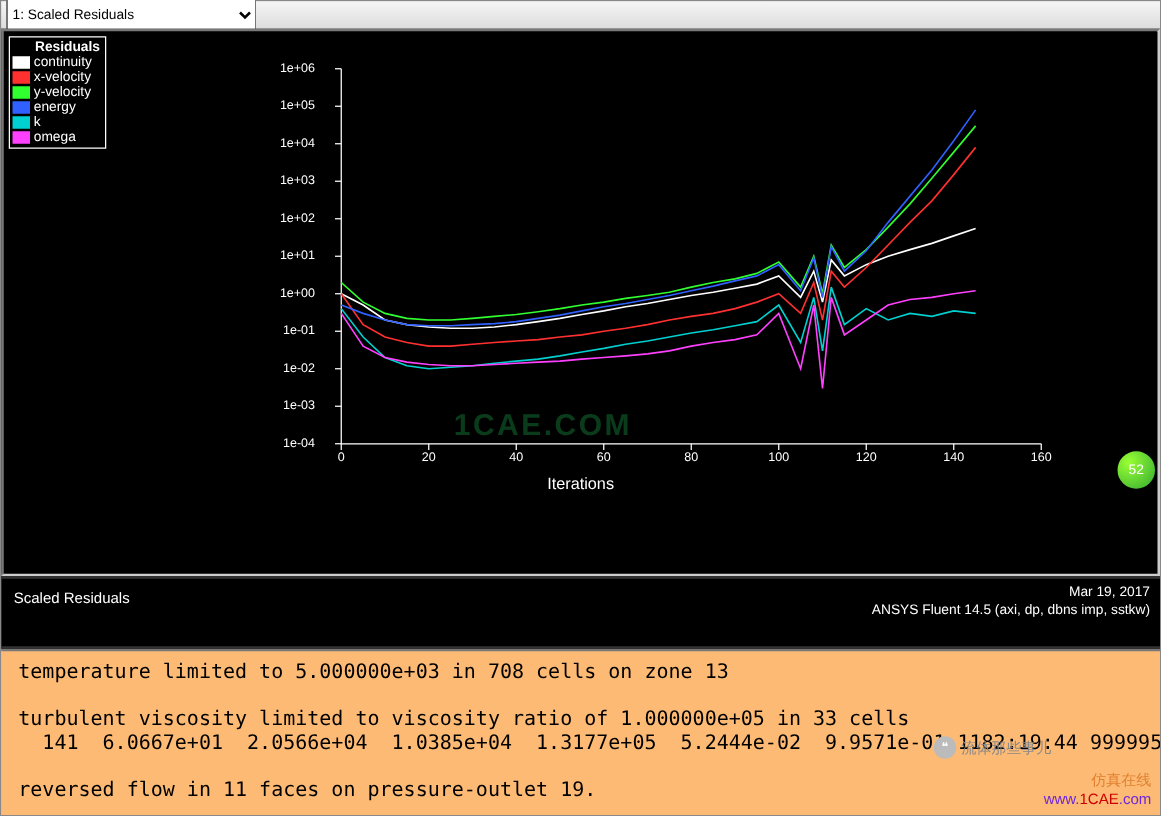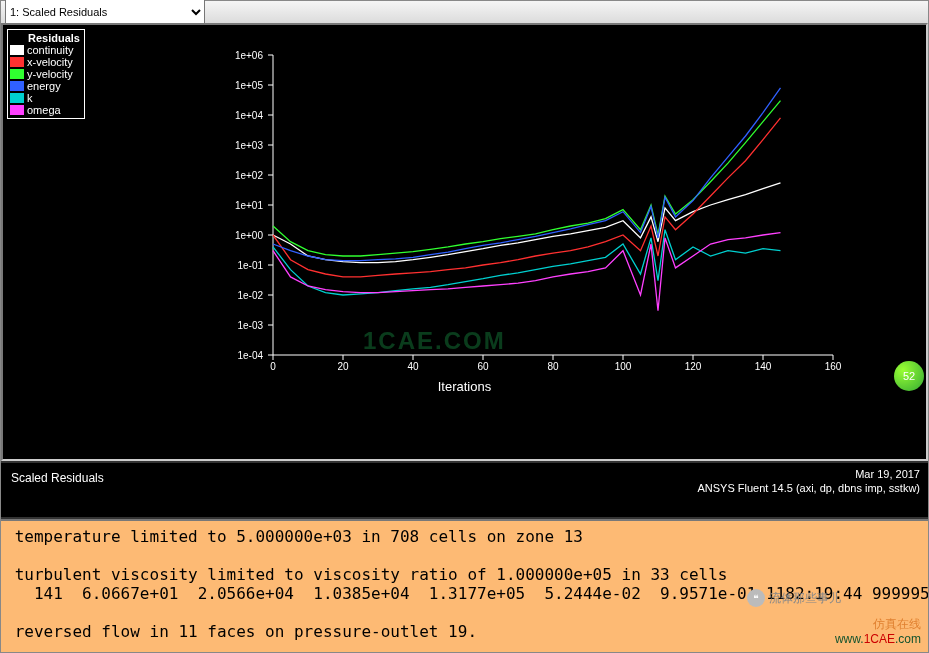--- a/index.html
+++ b/index.html
@@ -6,34 +6,34 @@
   html, body { width: 929px; height: 653px; font-family: Arial, sans-serif; background: #c0c0c0; overflow: hidden; }
   .window { width: 929px; height: 653px; display: flex; flex-direction: column; border: 1px solid #888; }
   .toolbar { height: 22px; background: linear-gradient(#f5f5f5,#dcdcdc); padding: 2px 4px; font-size: 11px; display: flex; align-items: center; }
   .toolbar select { font-size: 11px; height: 30px; width: 200px; }
   .plot-area { flex: 0 0 438px; background: #000; color: #fff; position: relative; border: 2px inset #ccc; }
   .legend { position: absolute; left: 4px; top: 4px; border: 1px solid #fff; padding: 2px 4px 2px 2px; font-size: 11px; line-height: 12px; color: #fff; }
   .legend-title { font-weight: bold; padding-left: 18px; }
   .legend-row { display: flex; align-items: center; }
   .color-swatch { width: 14px; height: 10px; display: inline-block; margin-right: 3px; }
   .y-ticks { position: absolute; left: 215px; top: 30px; font-size: 10px; text-align: right; width: 45px; }
-  .y-tick { position: absolute; right: 0; transform: translateY(-50%); white-space: nowrap; }
+  .y-tick { position: absolute; right: 11px; transform: translateY(-50%); white-space: nowrap; }
   .x-ticks { position: absolute; top: 336px; left: 270px; font-size: 10px; }
   .x-tick { position: absolute; transform: translateX(-50%); }
   .xlabel { position: absolute; top: 354px; left: 0; width: 100%; text-align: center; font-size: 13px; }
   svg.chart { position: absolute; left: 270px; top: 30px; }
   .watermark { position: absolute; left: 360px; top: 302px; color: #22c55e; font-size: 24px; font-weight: bold; letter-spacing: 2px; opacity: .3; }
   .footer-bar { flex: 0 0 58px; background: #000; color: #fff; position: relative; border-top: 2px solid #333; border-bottom: 2px solid #333; font-size: 12px; }
   .footer-left { position: absolute; left: 10px; top: 8px; }
   .footer-right { position: absolute; right: 8px; top: 4px; text-align: right; line-height: 14px; font-size: 11px; }
   .console { flex: 1; background: #fdba74; color: #000; font-family: "Consolas","Lucida Console",monospace; font-size: 16px; white-space: pre; padding: 6px 4px; border-top: 2px inset #ccc; overflow: hidden; }
   .badge { position: absolute; right: 2px; top: 336px; width: 30px; height: 30px; background: radial-gradient(circle at 30% 30%, #9f3, #3a3); border-radius: 50%; color: #fff; font-size: 11px; display: flex; align-items: center; justify-content: center; }
   .branding { position: absolute; right: 8px; bottom: 6px; font-size: 12px; text-align: right; line-height: 15px; }
   .branding .b1 { color: #e08030; }
-  .branding .url span.o { color: #14532d; }
+  .branding .url span.o { color: #6d28d9; }
   .branding .url span.r { color: #c00; }
   .wechat { position: absolute; right: 88px; bottom: 46px; font-size: 12px; color: #888; display:flex; align-items:center; gap:4px;}
   .wechat .icon { display:inline-flex; width:18px; height:18px; border-radius:50%; background:#bbb; color:#fff; font-size:10px; align-items:center; justify-content:center;}
 </style>
 </head>
 <body>
 
 <div class="window">
 
   <div class="toolbar">

